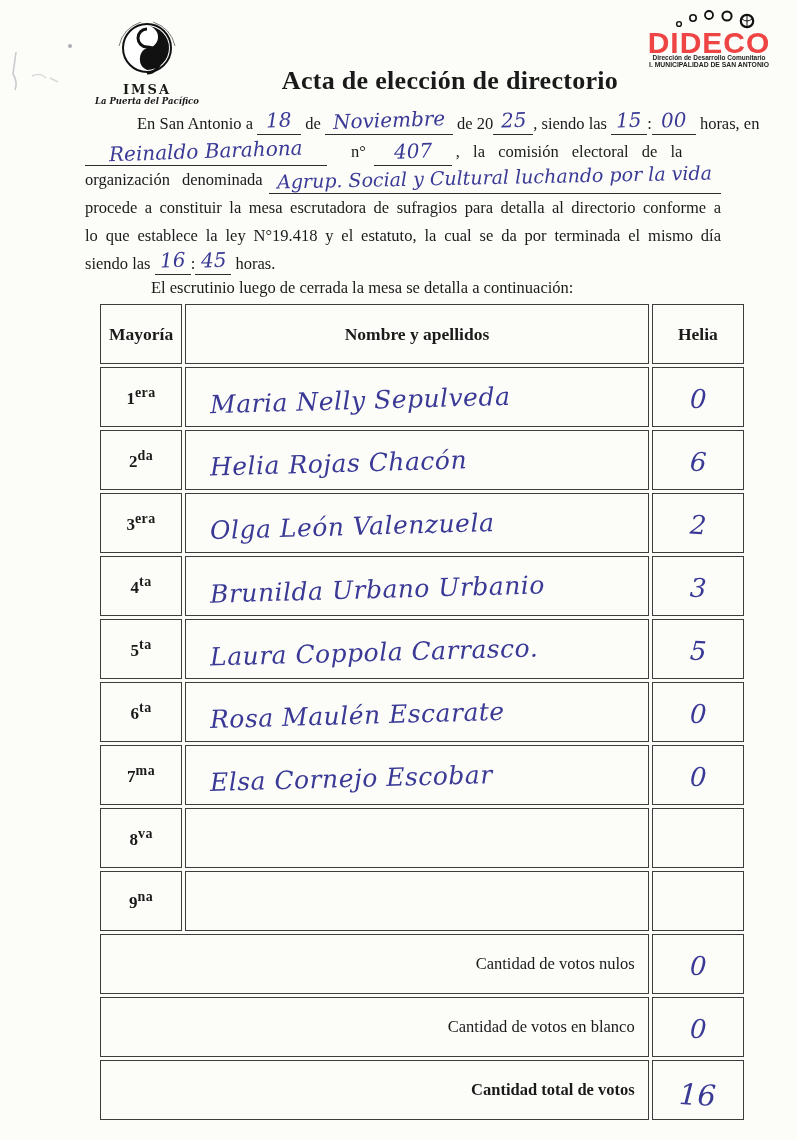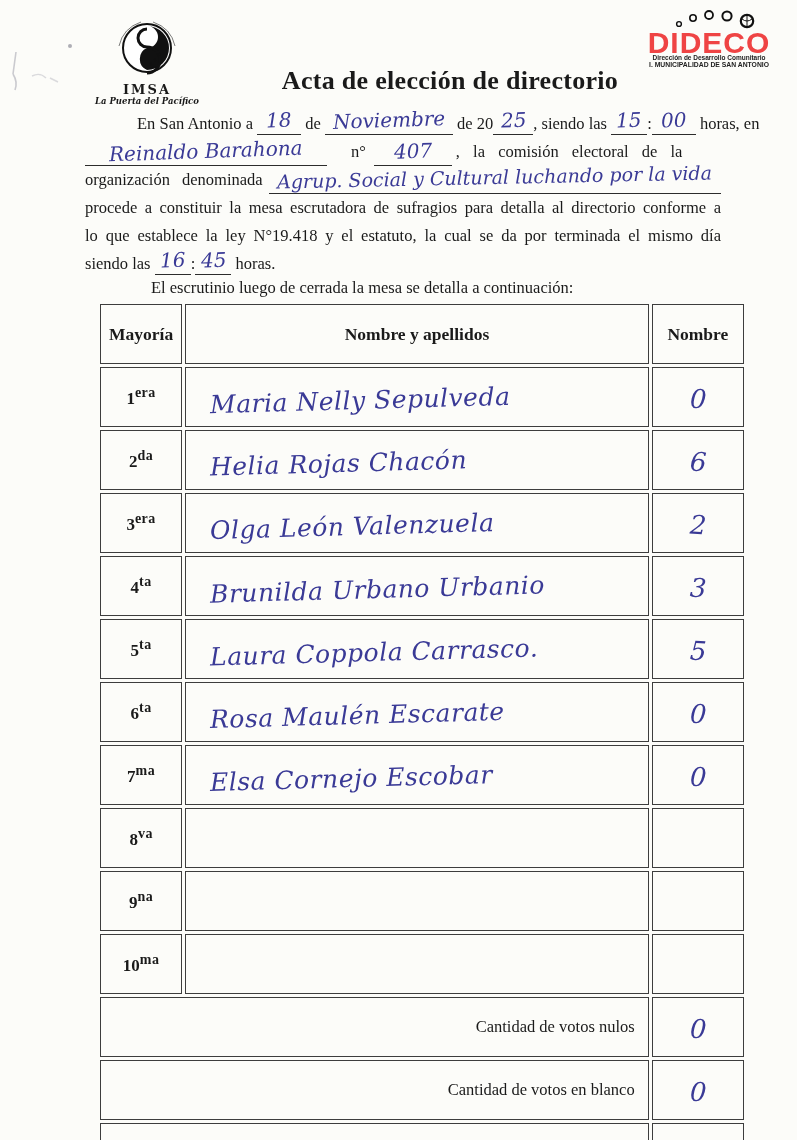--- a/index.html
+++ b/index.html
@@ -142,21 +142,21 @@
   <table class="vote-table">
     <colgroup>
         <col class="c1">
         <col class="c2">
         <col class="c3">
       </colgroup>
     <tbody>
         <tr>
       <th>Mayoría</th>
       <th>Nombre y apellidos</th>
-      <th>Nombre</th>
+      <th>Helia</th>
     </tr>
     <tr>
       <td class="c-rank"><span>1</span><sup class="rank-sup">era</sup></td>
       <td class="c-name"><span class="hand name-hand">Maria Nelly Sepulveda</span></td>
       <td class="c-votes"><span class="hand votes-hand">0</span></td>
     </tr>
     <tr>
       <td class="c-rank"><span>2</span><sup class="rank-sup">da</sup></td>
       <td class="c-name"><span class="hand name-hand">Helia Rojas Chacón</span></td>
       <td class="c-votes"><span class="hand votes-hand">6</span></td>
@@ -190,25 +190,20 @@
       <td class="c-rank"><span>8</span><sup class="rank-sup">va</sup></td>
       <td class="c-name"><span class="hand name-hand"></span></td>
       <td class="c-votes"><span class="hand votes-hand"></span></td>
     </tr>
     <tr>
       <td class="c-rank"><span>9</span><sup class="rank-sup">na</sup></td>
       <td class="c-name"><span class="hand name-hand"></span></td>
       <td class="c-votes"><span class="hand votes-hand"></span></td>
     </tr>
     <tr>
-      <td class="c-rank"><span>10</span><sup class="rank-sup">ma</sup></td>
-      <td class="c-name"><span class="hand name-hand"></span></td>
-      <td class="c-votes"><span class="hand votes-hand"></span></td>
-    </tr>
-    <tr>
       <td class="sum-label" colspan="2">Cantidad de votos nulos</td>
       <td class="c-votes"><span class="hand votes-hand">0</span></td>
     </tr>
     <tr>
       <td class="sum-label" colspan="2">Cantidad de votos en blanco</td>
       <td class="c-votes"><span class="hand votes-hand">0</span></td>
     </tr>
     <tr>
       <td class="sum-label total-label" colspan="2">Cantidad total de votos</td>
       <td class="c-votes"><span class="hand votes-hand big-hand">16</span></td>

